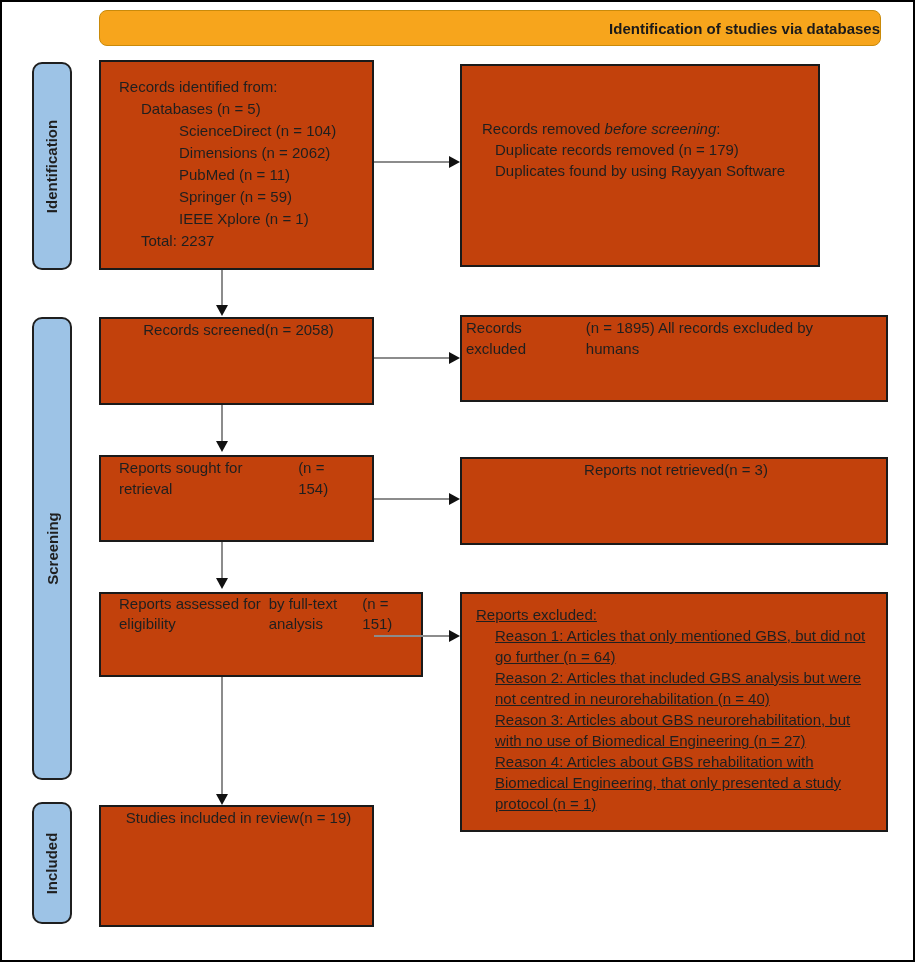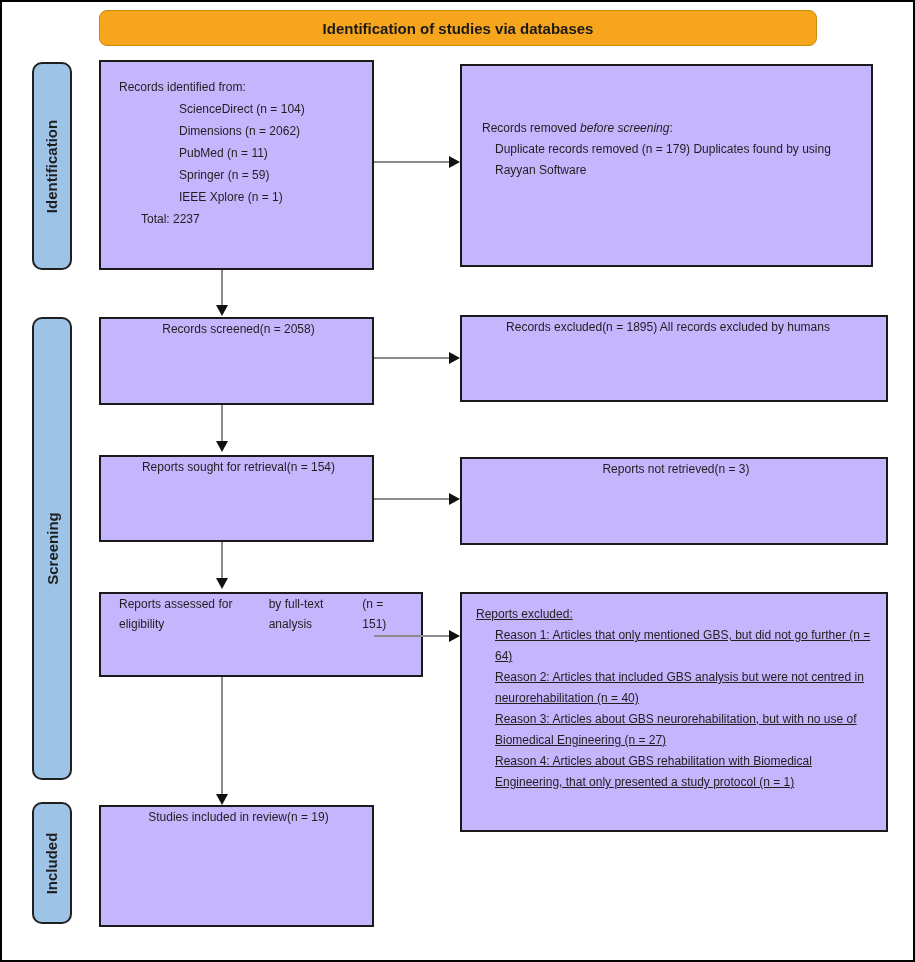--- a/index.html
+++ b/index.html
@@ -2,39 +2,39 @@
 <html style="--banner-bg: #F7A51C; --banner-border: #C98A0A; --stage-bg: #9DC3E6; --arrow-line: #8C8C8C; --arrow-head: #111111;"><head>
 <meta charset="utf-8">
 <style>
   html,body{margin:0;padding:0;background:#ffffff;}
   body{font-family:"Liberation Sans","DejaVu Sans",sans-serif;}
   #canvas{
     position:relative;width:915px;height:962px;box-sizing:border-box;
     background:#ffffff;border:2px solid #000;overflow:hidden;
   }
   .banner{
-    position:absolute;left:97px;top:8px;width:718px;height:36px;
+    position:absolute;left:97px;top:8px;width:782px;height:36px;
     box-sizing:border-box;background:var(--banner-bg,#F7A51C);
     border:1px solid var(--banner-border,#C98A0A);border-radius:8px;
-    display:flex;align-items:center;justify-content:center;
+    display:flex;align-items:center;justify-content:flex-end;
     font-weight:bold;font-size:15px;color:#1a1a1a;
   }
   .stage{
     position:absolute;left:30px;width:40px;box-sizing:border-box;
     background:var(--stage-bg,#9DC3E6);border:2px solid #1f1f1f;border-radius:10px;
     display:flex;align-items:center;justify-content:center;
   }
   .stage .rot{
     transform:rotate(-90deg);white-space:nowrap;
     font-weight:bold;font-size:15px;color:#1f1f1f;
   }
   .fbox{
-    position:absolute;box-sizing:border-box;background:#c4b5fd;
+    position:absolute;box-sizing:border-box;background:#c2410c;
     border:2px solid #1a1a1a;color:#1f1f1f;
-    font-size:12px;line-height:21px;
+    font-size:15px;line-height:21px;
   }
   .fbox.center{display:flex;flex-direction:row;justify-content:center;}
   .pad{padding:0 14px 0 18px;}
   .line{white-space:nowrap;}
   .ind1{padding-left:22px;}
   .ind2{padding-left:60px;}
   .reason{margin-left:19px;}
   .it{font-style:italic;}
   .arrow-h{position:absolute;height:2px;background:var(--arrow-line,#8C8C8C);}
   .arrow-h::after{
@@ -63,29 +63,30 @@
   </div>
   <div class="stage" style="top:315px;height:463px;">
     <span class="rot">Screening</span>
   </div>
   <div class="stage" style="top:800px;height:122px;">
     <span class="rot">Included</span>
   </div>
 
   <div class="fbox" style="left:97px;top:58px;width:275px;height:210px;padding:14px 8px 0 18px;line-height:22px;">
     <div class="line">Records identified from:</div>
+    <div class="line ind1">Databases (n = 5)</div>
     <div class="line ind2">ScienceDirect (n = 104)</div>
     <div class="line ind2">Dimensions (n = 2062)</div>
     <div class="line ind2">PubMed (n = 11)</div>
     <div class="line ind2">Springer (n = 59)</div>
     <div class="line ind2">IEEE Xplore (n = 1)</div>
     <div class="line ind1">Total: 2237</div>
   </div>
 
-  <div class="fbox" style="left:458px;top:62px;width:413px;height:203px;padding:52px 16px 0 20px;">
+  <div class="fbox" style="left:458px;top:62px;width:360px;height:203px;padding:52px 16px 0 20px;">
     <div>
       <span>Records removed </span><span class="it">before screening</span><span>:</span>
     </div>
     <div style="margin-left:13px;max-width:370px;">Duplicate records removed (n = 179) Duplicates found by using Rayyan Software</div>
   </div>
 
   <div class="fbox center pad" style="left:97px;top:315px;width:275px;height:88px;">
     <div>Records screened</div>
     <div>(n = 2058)</div>
   </div>

